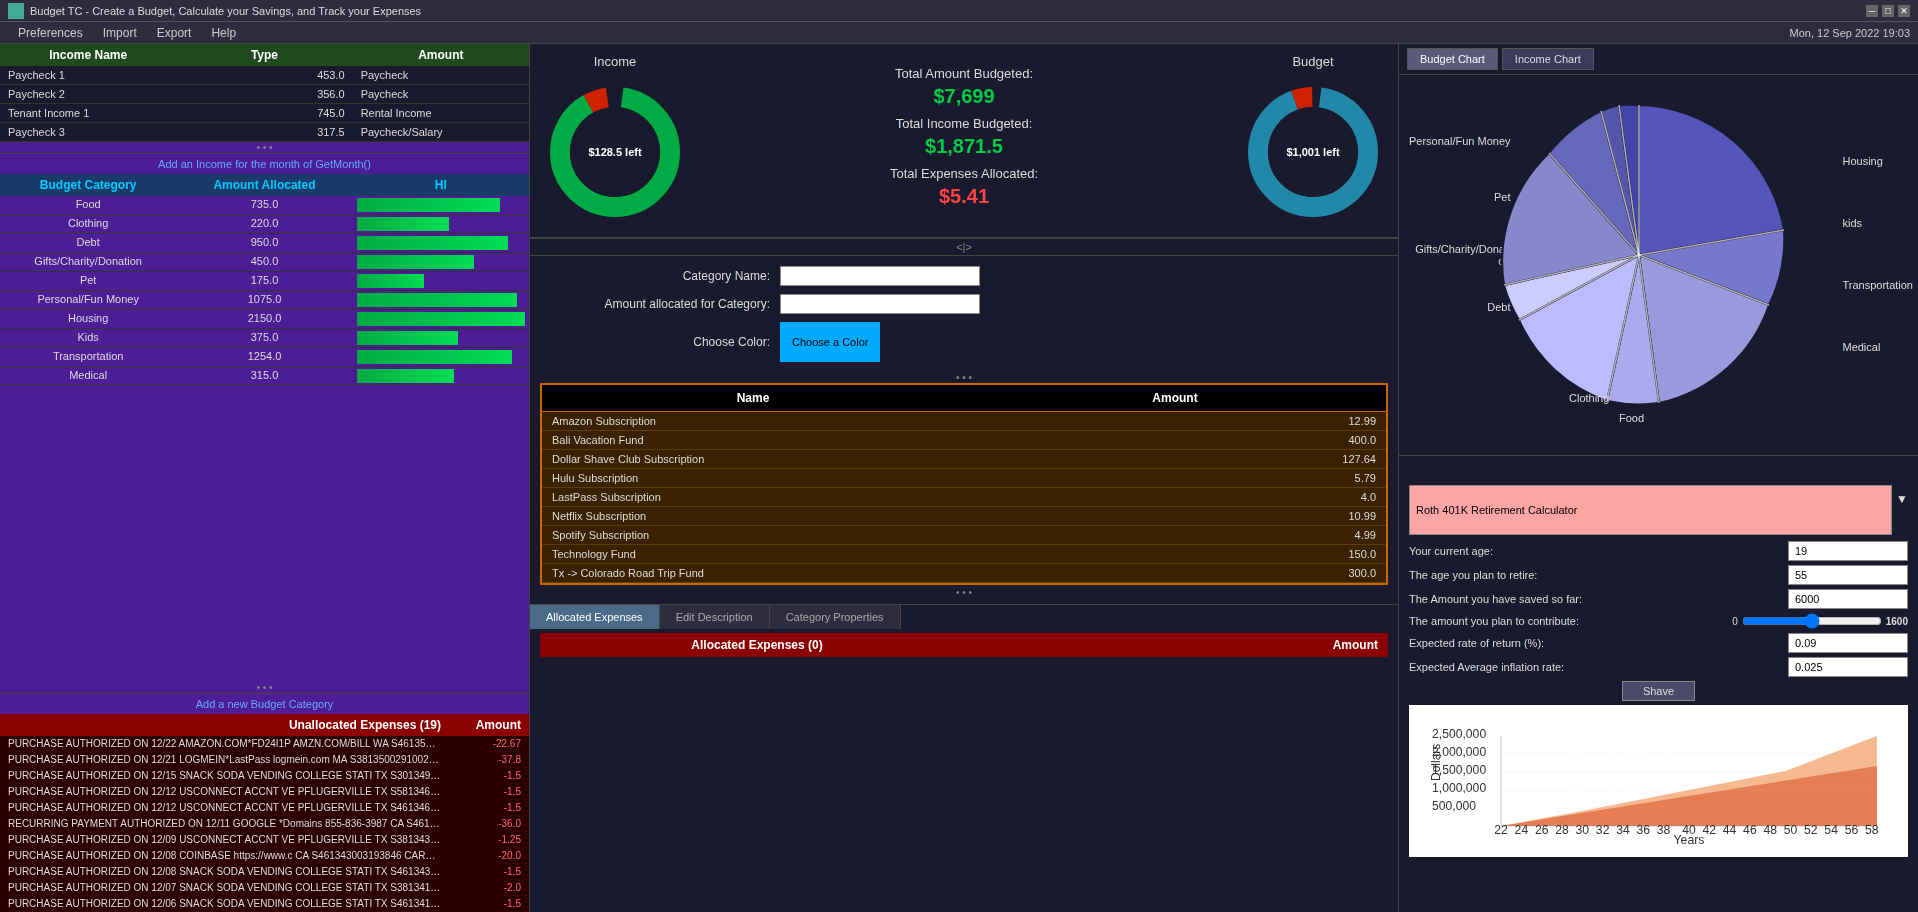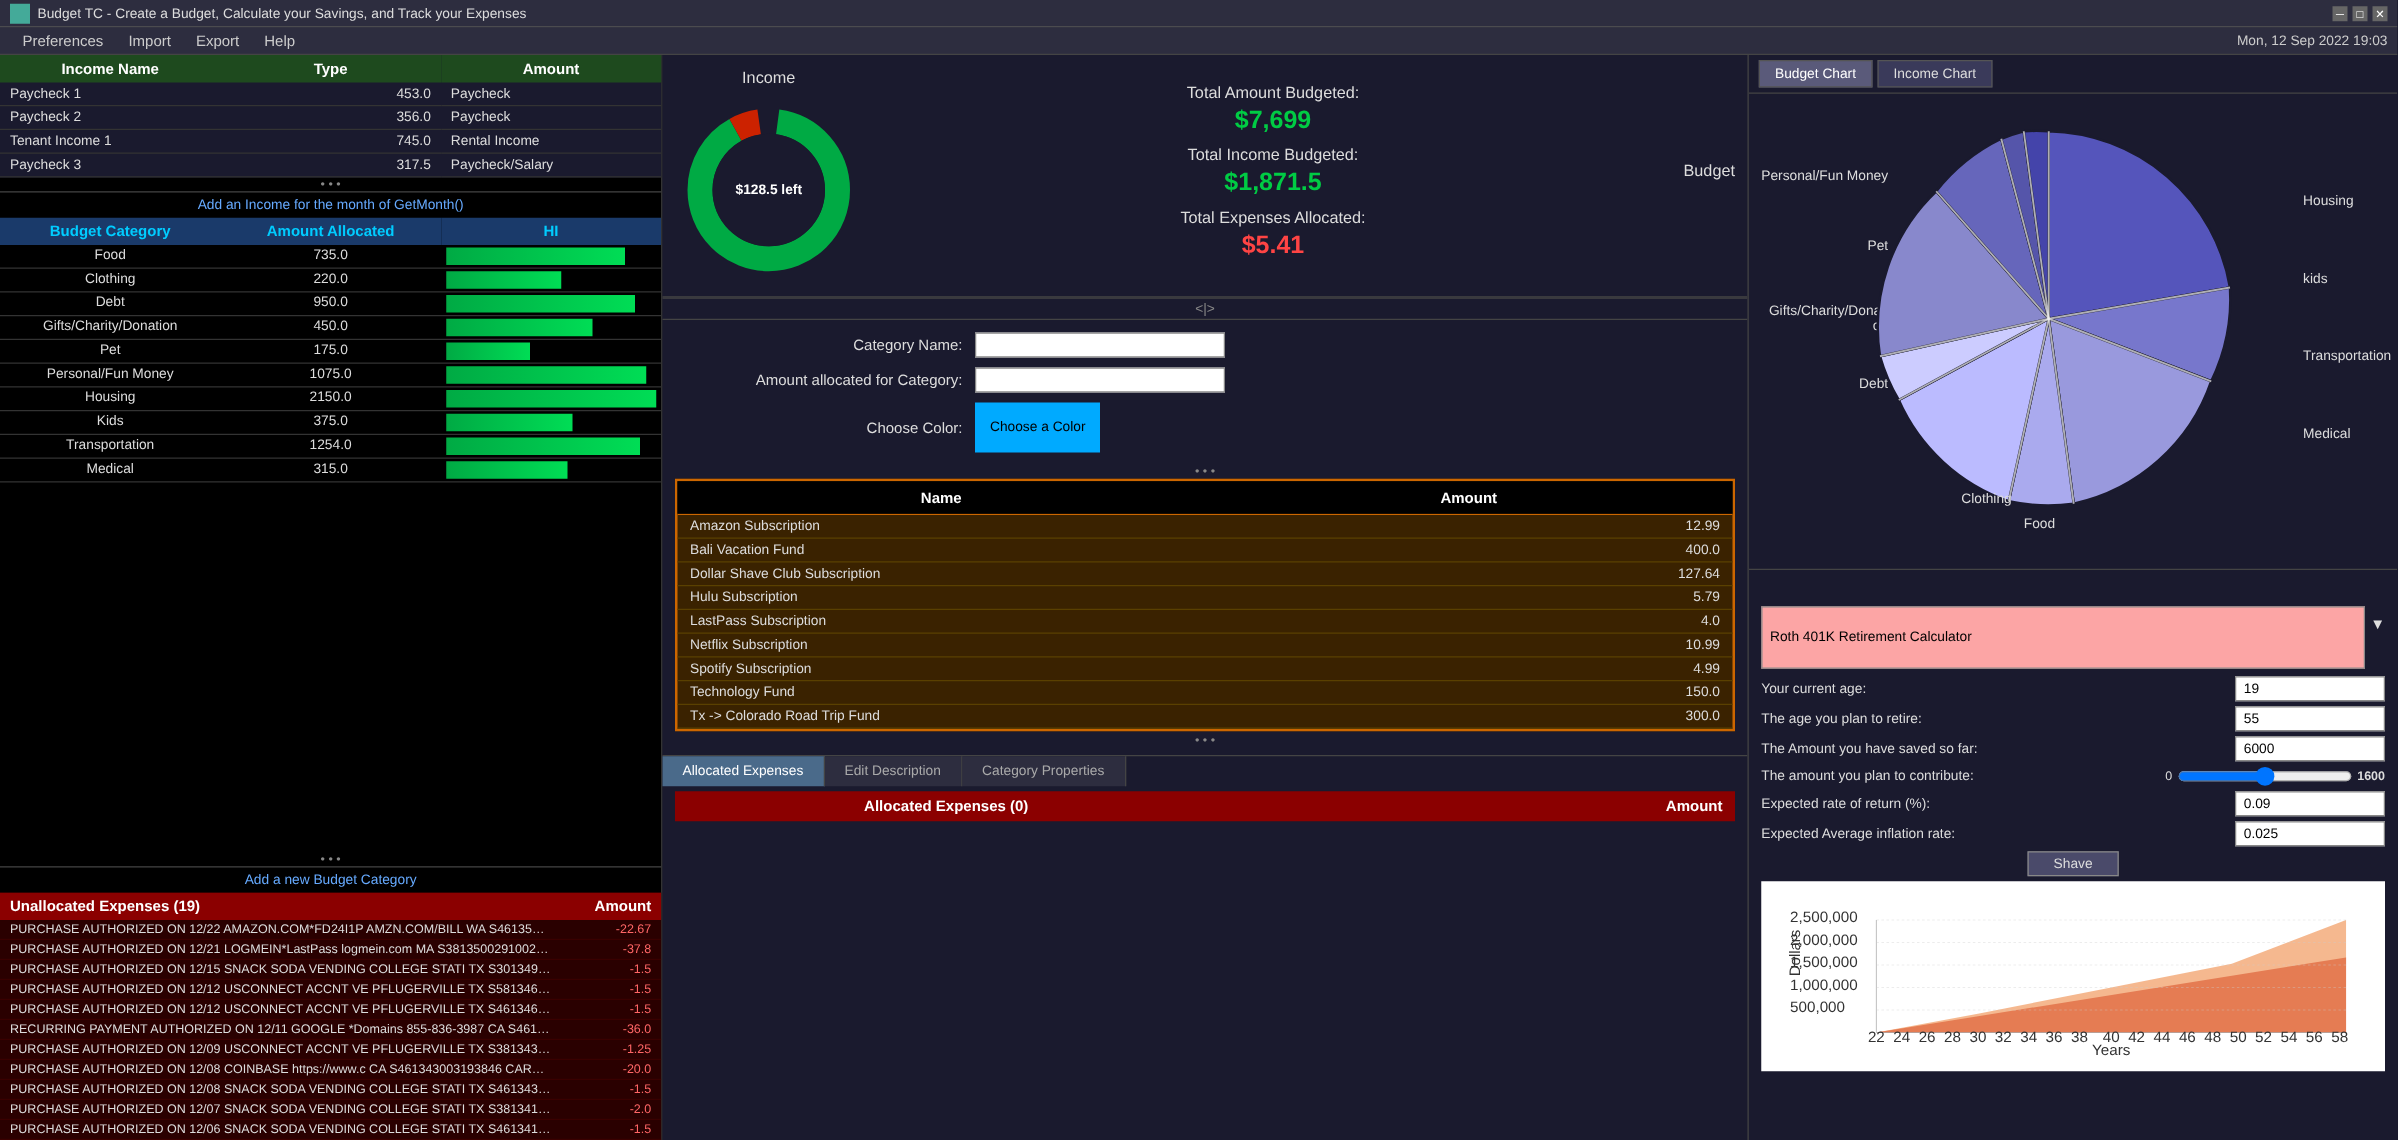--- a/index.html
+++ b/index.html
@@ -14,21 +14,21 @@
 
     
     .menu-bar { background: #2d2d3f; display: flex; align-items: center; padding: 2px 8px; height: 22px; border-bottom: 1px solid #444; }
     .menu-item { color: #ccc; padding: 2px 10px; cursor: pointer; font-size: 12px; }
     .menu-date { margin-left: auto; color: #ccc; font-size: 11px; }
 
     
     .main { display: flex; height: calc(912px - 44px); }
 
     
-    .left-panel { width: 530px; display: flex; flex-direction: column; background: #000000; border-right: 1px solid #444; }
+    .left-panel { width: 530px; display: flex; flex-direction: column; background: #4c1d95; border-right: 1px solid #444; }
 
     
     .income-table { background: #1a1a2e; }
     .income-grid { display: grid; grid-template-columns: 1fr 1fr 1fr; }
     .budget-grid { display: grid; grid-template-columns: 1fr 1fr 1fr; }
     .th { background: #1e4a1e; color: #fff; padding: 4px 8px; text-align: center; font-weight: bold; font-size: 12px; }
     .td { padding: 3px 8px; border-bottom: 1px solid #333; color: #ddd; font-size: 11px; }
     .td-right { text-align: right; }
 
     
@@ -41,21 +41,21 @@
     .budget-row { display: grid; grid-template-columns: 1fr 1fr 1fr; border-bottom: 1px solid #333; }
     .budget-cell { padding: 2px 8px; color: #ddd; text-align: center; font-size: 11px; }
     .bar-cell { padding: 2px 4px; display: flex; align-items: center; }
     .bar { height: 14px; background: #2a6; }
 
     .add-budget-btn { text-align: center; padding: 4px; color: #6af; font-size: 11px; cursor: pointer; border-top: 1px solid #444; }
 
     
     .unallocated-section { background: #2a0000; max-height: 220px; overflow-y: auto; }
     .unallocated-header { display: grid; grid-template-columns: 1fr 80px; background: #8b0000; padding: 4px 8px; }
-    .unallocated-title { color: #fff; font-weight: bold; text-align: left; }
+    .unallocated-title { color: #fff; font-weight: bold; text-align: right; }
     .unallocated-amount-header { color: #fff; font-weight: bold; text-align: right; }
     .unallocated-row { display: grid; grid-template-columns: 1fr 80px; padding: 2px 8px; border-bottom: 1px solid #3a0000; }
     .unallocated-desc { color: #ddd; font-size: 10px; overflow: hidden; text-overflow: ellipsis; white-space: nowrap; }
     .unallocated-amt { color: #ff6666; text-align: right; font-size: 10px; }
 
     
     .center-panel { flex: 1; display: flex; flex-direction: column; background: #1a1a2e; }
 
     
     .top-center { display: flex; align-items: center; padding: 10px; gap: 20px; border-bottom: 1px solid #444; }
@@ -344,20 +344,31 @@
           <div class="budget-info-value">$1,871.5</div>
         </div>
         <div>
           <div class="budget-info-label">Total Expenses Allocated:</div>
           <div class="budget-info-value budget-info-red">$5.41</div>
         </div>
       </div>
 
       <div class="donut-section">
         <div class="donut-label">Budget</div>
+        <div class="donut-container">
+          <svg width="150" height="150" viewBox="0 0 150 150">
+
+            <circle cx="75" cy="75" r="55" fill="none" stroke="#2288aa" stroke-width="20" stroke-dasharray="320 26" stroke-dashoffset="80"></circle>
+
+            <circle cx="75" cy="75" r="55" fill="none" stroke="#cc2200" stroke-width="20" stroke-dasharray="18 328" stroke-dashoffset="-240"></circle>
+
+            <circle cx="75" cy="75" r="45" fill="#1a1a2e"></circle>
+          </svg>
+          <div class="donut-center-text">$1,001 left</div>
+        </div>
       </div>
     </div>
 
     <div class="divider">&lt;|&gt;</div>
 
     <div class="category-input-area">
       <div class="input-row">
         <div class="input-label">Category Name:</div>
         <input class="input-field" type="text" style="">
       </div>

